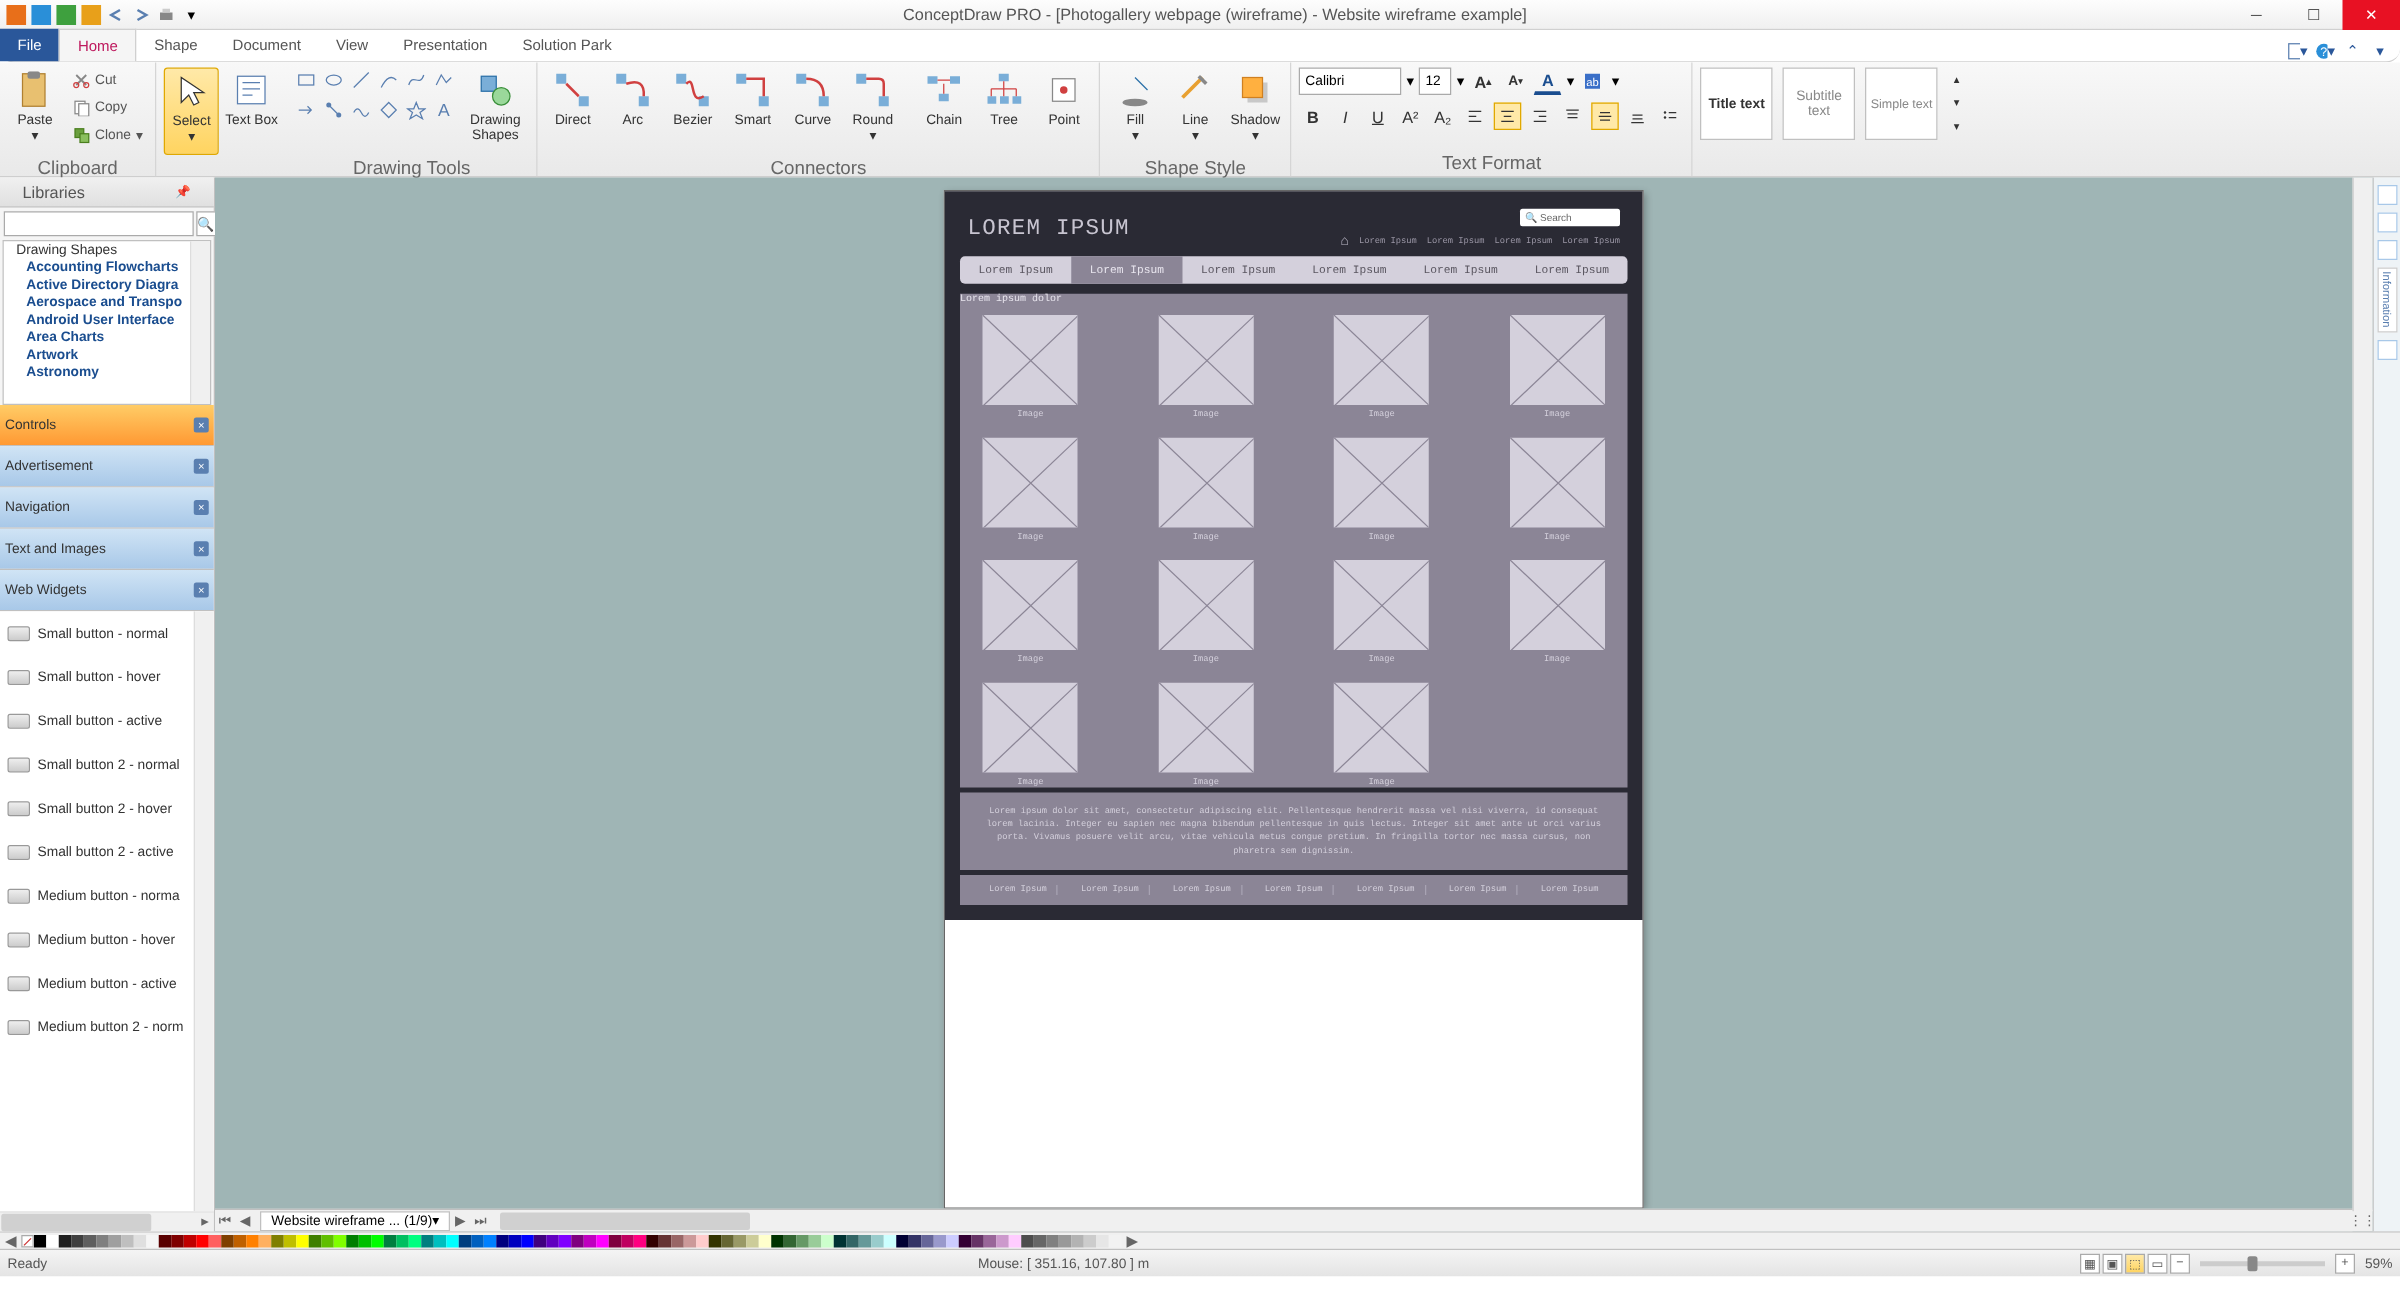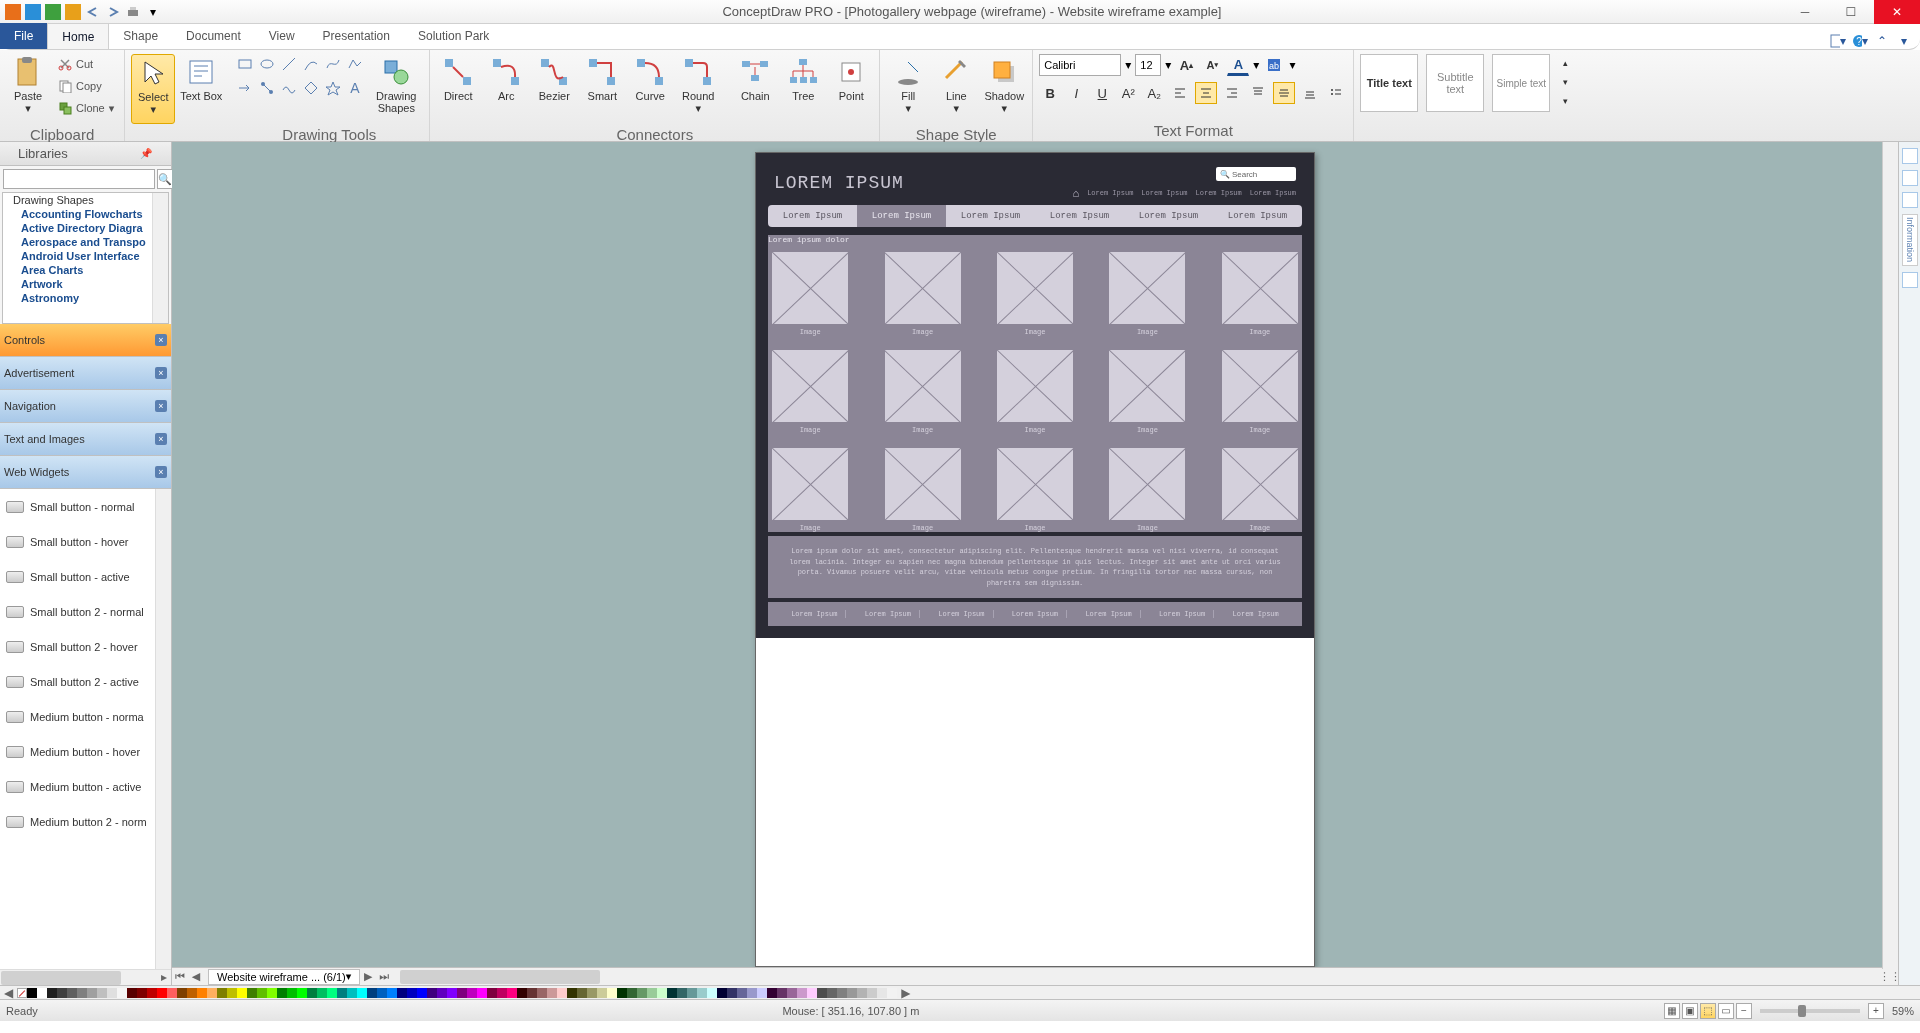--- a/index.html
+++ b/index.html
@@ -11,21 +11,21 @@
 .qat-btn { width: 18px; height: 18px; display: flex; align-items: center; justify-content: center; }
 .app-title { flex: 1; text-align: center; font-size: 13px; color: #555; }
 .win-controls { display: flex; }
 .win-btn { width: 46px; height: 24px; display: flex; align-items: center; justify-content: center; color: #555; }
 .win-close { background: #e81123; color: #fff; }
 
 
 .ribbon-tabs { height: 26px; display: flex; align-items: flex-end; background: #fff; border-bottom: 1px solid #d0d0d0; border-radius: 11px; }
 .file-tab { background: #2a579a; color: #fff; height: 26px; padding: 0 14px; display: flex; align-items: center; font-size: 12px; }
 .rtab { height: 26px; padding: 0 14px; display: flex; align-items: center; color: #555; font-size: 12px; }
-.rtab.active { background: #f5f5f5; border: 1px solid #d0d0d0; border-bottom: none; color: #0f172a; }
+.rtab.active { background: #f5f5f5; border: 1px solid #d0d0d0; border-bottom: none; color: #be185d; }
 .ribbon-right { margin-left: auto; display: flex; gap: 6px; padding-right: 8px; align-items: center; }
 .ribbon-right-icon { width: 16px; height: 16px; display:flex; align-items:center; justify-content:center; color:#2a579a; }
 
 
 .ribbon { height: 92px; background: linear-gradient(#f8f8f8,#e9e9e9); border-bottom: 1px solid #c0c0c0; display: flex; }
 .group { border-right: 1px solid #d5d5d5; padding: 4px 6px 2px; display: flex; flex-direction: column; }
 .group-body { flex: 1; display: flex; align-items: flex-start; gap: 4px; }
 .group-label { text-align: center; font-size: 15px; color: #666; padding-top: 2px; }
 .bigbtn { display: flex; flex-direction: column; align-items: center; justify-content: flex-start; width: 44px; height: 70px; padding-top: 2px; font-size: 11px; color: #333; }
 .bigbtn.wide { width: 54px; }
@@ -77,21 +77,21 @@
 .wf-header-right { margin-left: auto; display: flex; flex-direction: column; align-items: flex-end; gap: 6px; }
 .wf-search { width: 80px; height: 14px; background: #fff; font-size: 8px; color: #666; padding: 0 4px; display: flex; align-items: center; gap: 2px; border-radius:2px; }
 .wf-crumbs { display: flex; gap: 8px; align-items: center; }
 .wf-home-icon { color: #bcb8c7; font-size: 11px; }
 .wf-crumb { font-size: 7px; color: #9a96a5; font-family: "Courier New", monospace; }
 .wf-navbar { background: #d4d0dc; border-radius: 4px; display: flex; margin: 0 4px; }
 .wf-tab { flex: 1; text-align: center; font-size: 9px; color: #5a5660; font-family: "Courier New", monospace; padding: 6px 0; }
 .wf-tab.active { background: #8b8596; color: #e8e5ee; }
 .wf-gallery { background: #8b8596; margin: 8px 4px 4px; padding: 0; }
 .wf-gtitle { font-size: 8px; color: #e8e5ee; font-family: "Courier New", monospace; margin-bottom: 8px; }
-.wf-grid { display: grid; grid-template-columns: repeat(5, 1fr); gap: 14px 28px; }
+.wf-grid { display: grid; grid-template-columns: repeat(4, 1fr); gap: 14px 28px; }
 .wf-cell { display: flex; flex-direction: column; align-items: center; gap: 4px; }
 .wf-img { width: 76px; height: 72px; background: #d4d0dc; position: relative; }
 .wf-img::before, .wf-img::after { content: ''; position: absolute; background: #8b8596; }
 .wf-img::before { width: 141%; height: 1px; top: 50%; left: -20%; transform: rotate(43.5deg); }
 .wf-img::after { width: 141%; height: 1px; top: 50%; left: -20%; transform: rotate(-43.5deg); }
 .wf-cell { overflow:hidden; }
 .wf-img { overflow:hidden; }
 .wf-caption { font-size: 7px; color: #d4d0dc; font-family: "Courier New", monospace; }
 .wf-footer-text { background: #8b8596; margin: 4px; padding: 10px 20px; font-size: 7px; color: #d4d0dc; font-family: "Courier New", monospace; text-align: center; line-height: 1.5; }
 .wf-footer-links { background: #8b8596; margin: 4px; padding: 8px 10px; display: flex; justify-content: space-around; }
@@ -755,21 +755,21 @@
             <span class="wf-flink">Lorem Ipsum</span>
             <span class="wf-flink">Lorem Ipsum</span>
           </div>
         </div>
       </div>
     </div>
     <div class="canvas-scroll-v"></div>
     <div class="sheet-bar">
       <div class="sheet-nav-btn">⏮</div>
       <div class="sheet-nav-btn">◀</div>
-      <div class="sheet-tab"><span>Website wireframe ... (6/1)</span> ▾</div>
+      <div class="sheet-tab"><span>Website wireframe ... (1/9)</span> ▾</div>
       <div class="sheet-nav-btn">▶</div>
       <div class="sheet-nav-btn">⏭</div>
       <div class="sheet-hscroll">
           <div class="sheet-hscroll-thumb"></div>
         </div>
       <div class="sheet-nav-btn">⋮⋮</div>
     </div>
   </div>
 
   <div class="right-rail">

